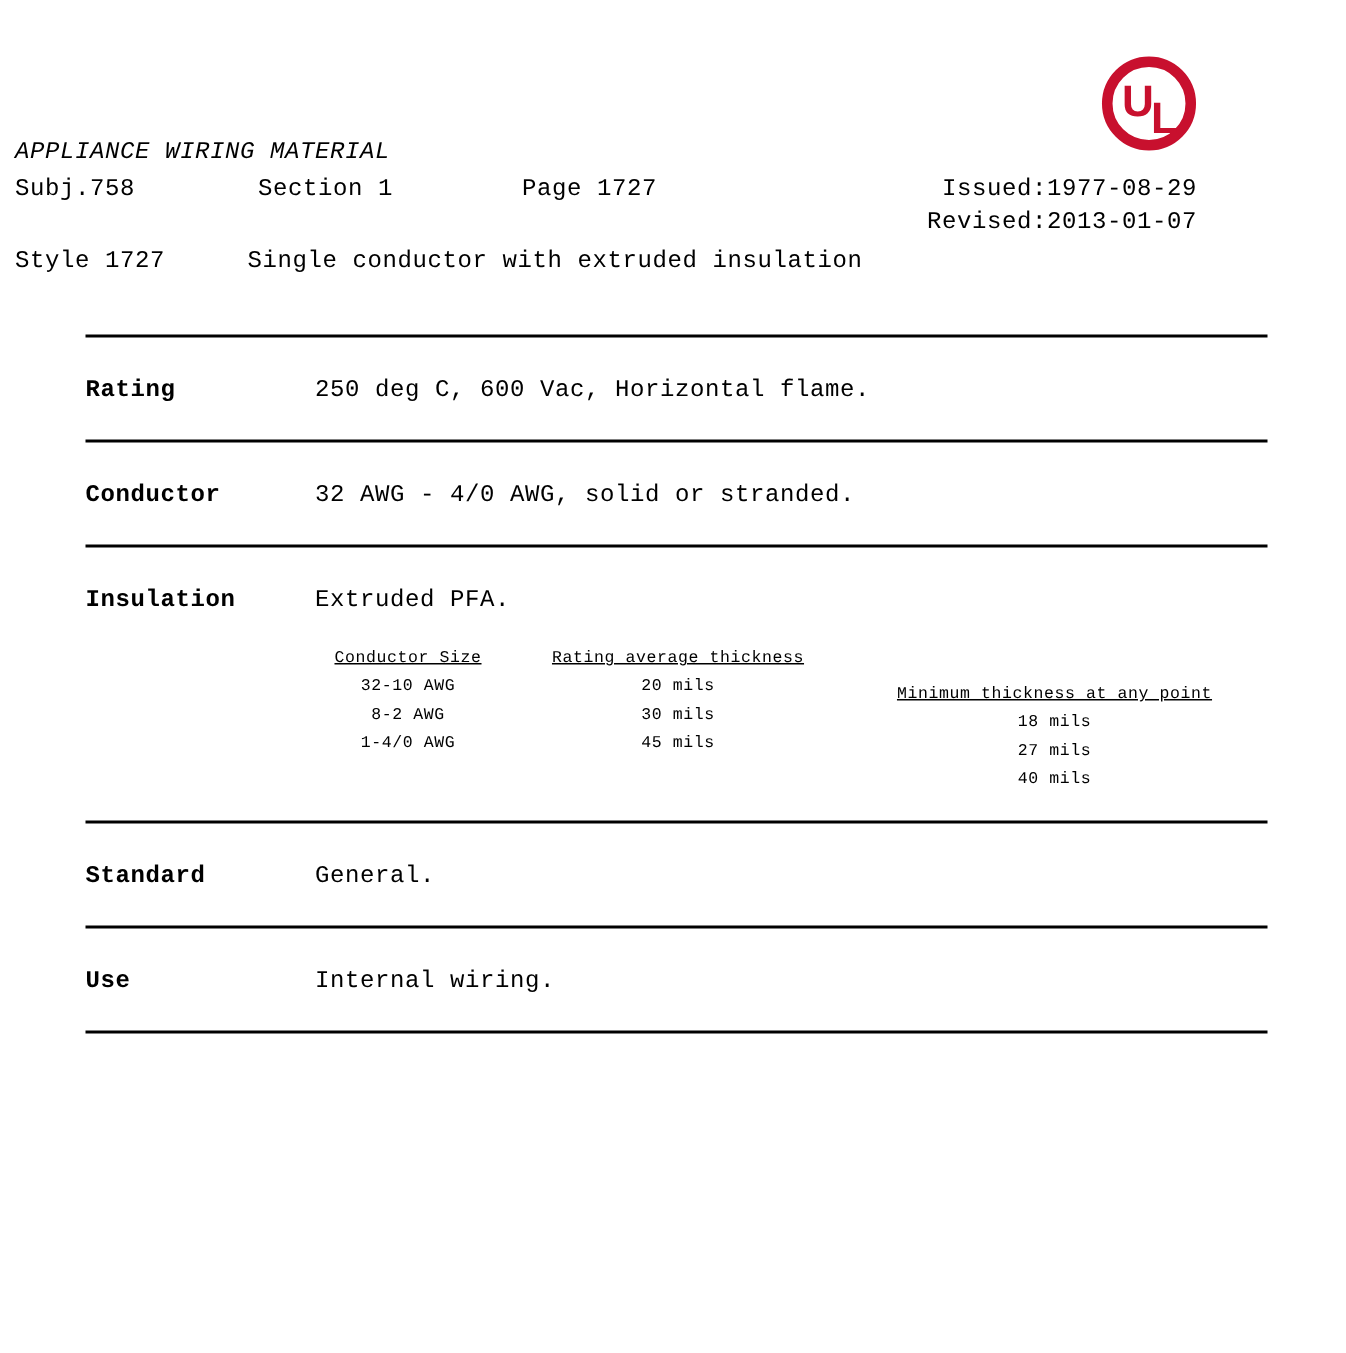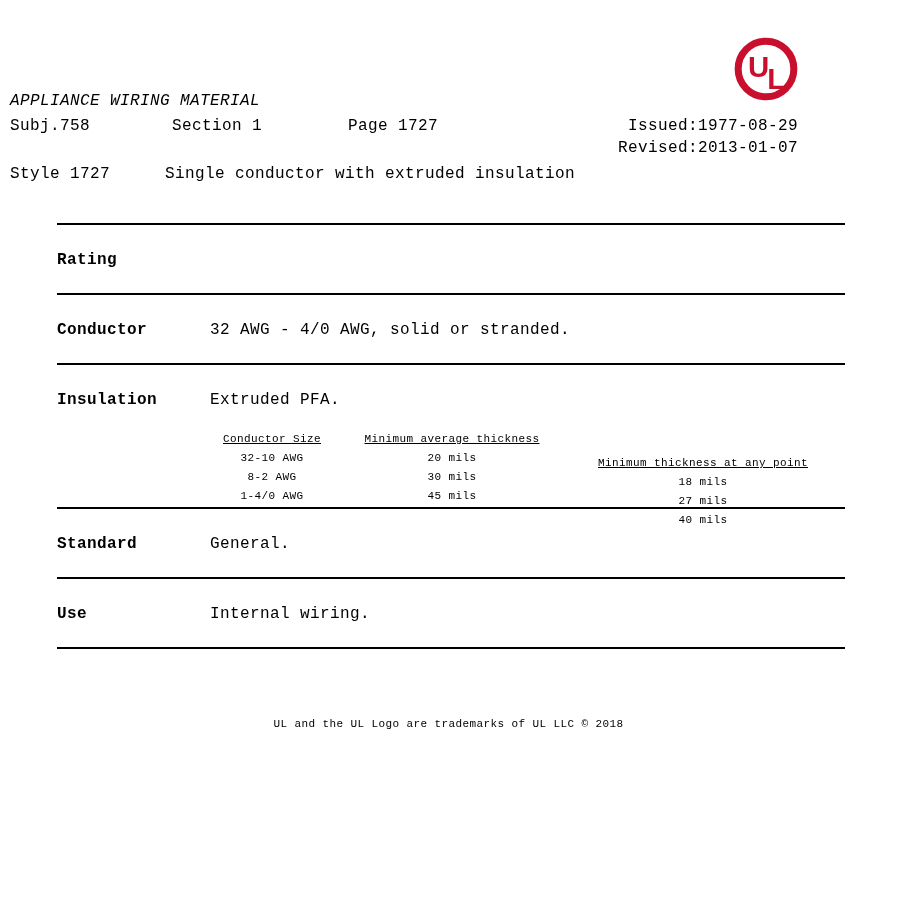--- a/index.html
+++ b/index.html
@@ -24,21 +24,21 @@
     top: 223px;
     width: 788px;
     border-bottom: 2px solid #000000;
   }
   .section {
     position: relative;
     box-sizing: border-box;
     border-top: 2px solid #000000;
   }
   .s66  { height: 70px; }
-  .s142 { height: 144px; }
+  .s142 { height: 184px; }
   .sec-label { position: absolute; left: 0;     top: 27px; font-weight: bold; }
   .sec-value { position: absolute; left: 153px; top: 27px; }
 
   .cell { position: absolute; transform: translateX(-50%); white-space: pre; }
   .head { text-decoration: underline; }
   .c1 { left: 215px; }
   .c2 { left: 395px; }
   .c3 { left: 646px; margin-top: 24px; }
   .r0 { top: 69px; }
   .r1 { top: 88px; }
@@ -66,34 +66,35 @@
   <div class="abs t16" style="left:628px; top:118px;">Issued:1977-08-29</div>
   <div class="abs t16" style="left:618px; top:140px;">Revised:2013-01-07</div>
 
   <div class="abs t16" style="left:10px; top:166px;">Style 1727</div>
   <div class="abs t16" style="left:165px; top:166px;">Single conductor with extruded insulation</div>
 
   <div class="sections">
 
     <div class="section s66">
       <div class="sec-label t16">Rating</div>
+      <div class="sec-value t16">250 deg C, 600 Vac, Horizontal flame.</div>
     </div>
 
     <div class="section s66">
       <div class="sec-label t16">Conductor</div>
       <div class="sec-value t16">32 AWG - 4/0 AWG, solid or stranded.</div>
     </div>
 
     <div class="section s142">
       <div class="sec-label t16">Insulation</div>
       <div class="sec-value t16">Extruded PFA.</div>
 
       <div>
         <div class="cell t11 head c1 r0">Conductor Size</div>
-        <div class="cell t11 head c2 r0">Minimum average thickness</div>
+        <div class="cell t11 head c2 r0">Rating average thickness</div>
         <div class="cell t11 head c3 r0">Minimum thickness at any point</div>
 
         <div class="cell t11 c1 r1">32-10 AWG</div>
         <div class="cell t11 c2 r1">20 mils</div>
         <div class="cell t11 c3 r1">18 mils</div>
 
         <div class="cell t11 c1 r2">8-2 AWG</div>
         <div class="cell t11 c2 r2">30 mils</div>
         <div class="cell t11 c3 r2">27 mils</div>
 
@@ -109,15 +110,14 @@
       <div class="sec-value t16">General.</div>
     </div>
 
     <div class="section s66">
       <div class="sec-label t16">Use</div>
       <div class="sec-value t16">Internal wiring.</div>
     </div>
 
   </div>
 
-  <div class="footer t11">UL and the UL Logo are trademarks of UL LLC © 2018</div>
 
 </div>
 
 </body></html>

